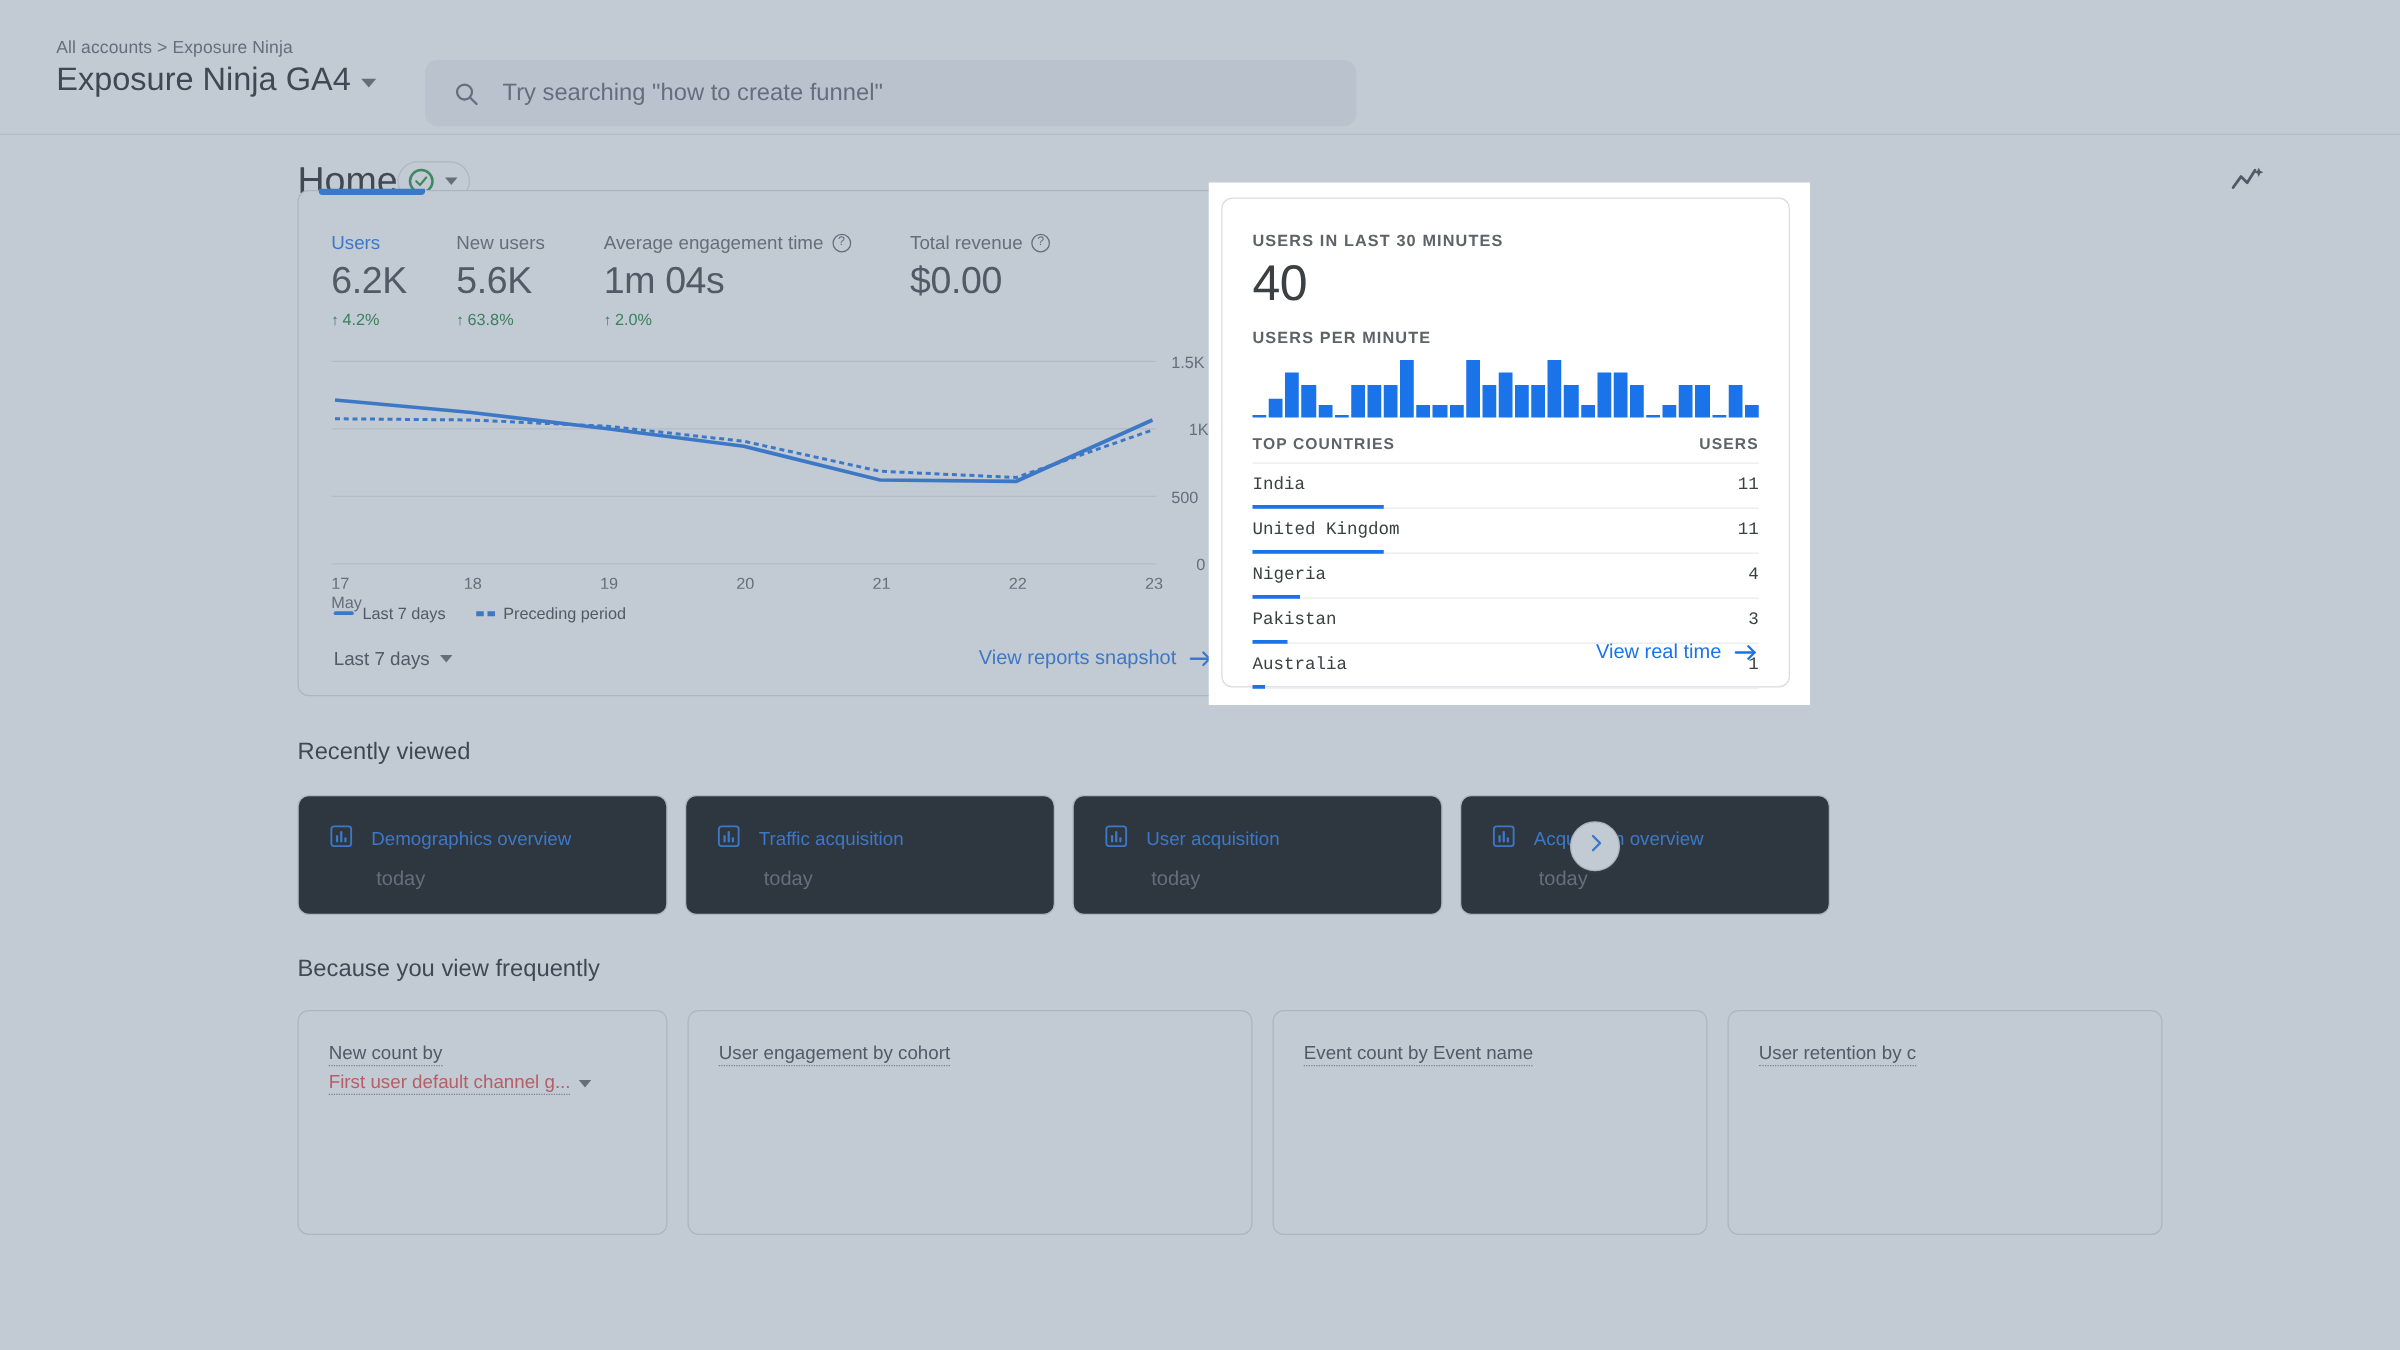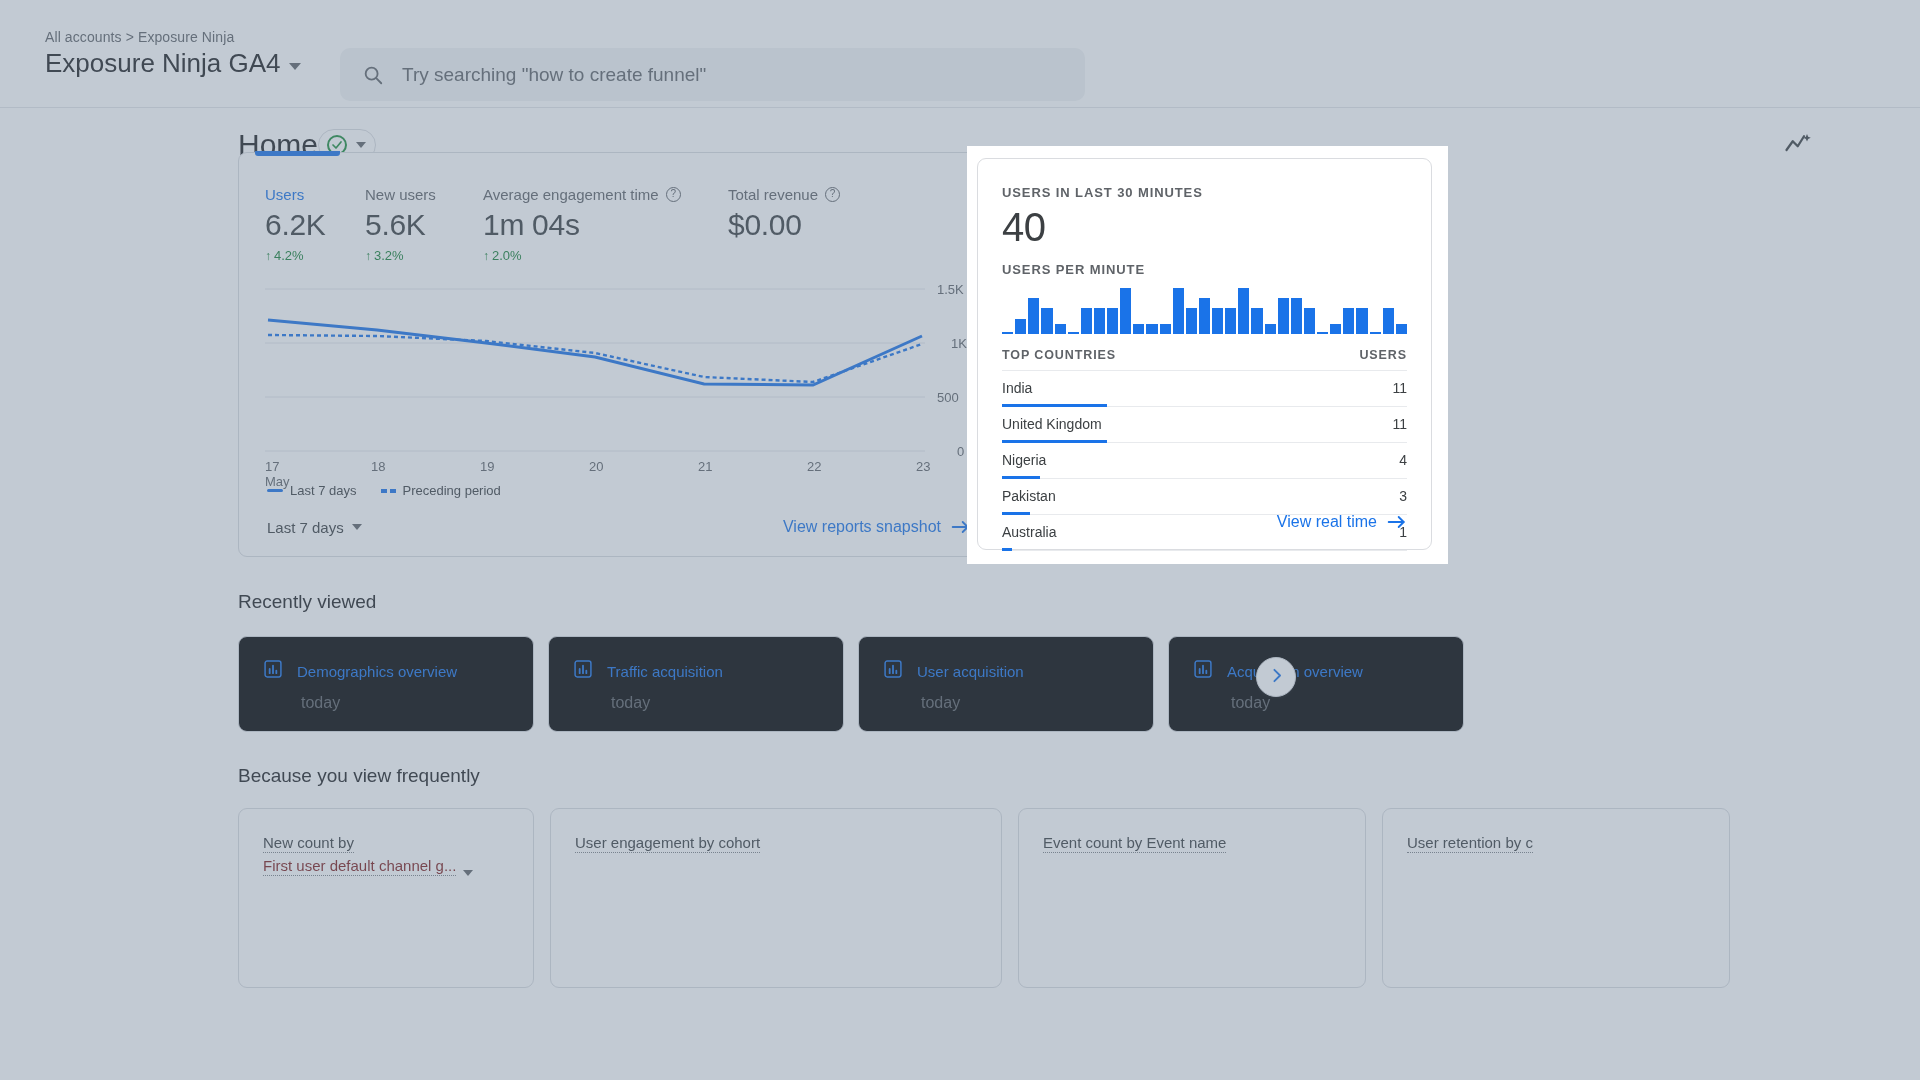--- a/index.html
+++ b/index.html
@@ -141,21 +141,21 @@
   .spark {
     display: flex; align-items: flex-end; gap: 2px;
     height: 48px; margin-top: 9px;
   }
   .spark span { flex: 1 1 0; background: #1a73e8; display: block; min-height: 2px; }
   .tbl-head {
     display: flex; justify-content: space-between; 
     font-size: 12.5px; color: #5f6368; letter-spacing: .9px; font-weight: 700;
     margin-top: 14px; padding-bottom: 8px; border-bottom: 1px solid #e8eaed;
   }
-  .c-row { position: relative; padding: 9px 0 10px 0; border-bottom: 1px solid #e8eaed; }
+  .c-row { position: relative; padding: 9px 0 10px 0; border-bottom: 1px solid #e8eaed; font-family: Liberation Mono, monospace; }
   .c-row:last-child { border-bottom: none; }
   .c-line { display: flex; justify-content: space-between; align-items: baseline; }
   .c-name { font-size: 14px; color: #3c4043; }
   .c-val { font-size: 14px; color: #3c4043; }
   .c-bar { position: absolute; left: 0; bottom: -1px; height: 3px; background: #1a73e8; }
   .rt-foot {
     position: absolute; left: 0; bottom: 0; width: 100%; height: 54px;
     display: flex; align-items: center; justify-content: flex-end; padding-right: 24px;
   }
 
@@ -184,22 +184,22 @@
 
   .by-title { position: absolute; left: 205px; top: 657px; }
   .by-strip { position: absolute; left: 205px; top: 700px; display: flex; gap: 16px; }
   .by-card {
     width: 296px; height: 180px; flex: 0 0 296px;
     border: 1px solid #dadce0; border-radius: 9px; background: #ffffff;
     padding: 25px 24px 0 24px;
   }
   .by-l1 { font-size: 15px; color: #3c4043; border-bottom: 1.5px dotted #80868b; display: inline-block; padding-bottom: 1px;}
   .by-l2 {
-    font-size: 15px; color: #7f1d1d; margin-top: 4px;
-    display: flex; align-items: flex-end; gap: 7px;
+    font-size: 15px; color: #ef4444; margin-top: 4px;
+    display: flex; align-items: center; gap: 7px;
   }
   .by-l2 u { text-decoration: none; border-bottom: 1.5px dotted #80868b; padding-bottom: 1px; }
 
   
   .veil {
     position: absolute; left: 0; top: 0; width: 1920px; height: 1080px;
     background: rgba(109,128,150,.42);
     z-index: 50; pointer-events: none;
   }
 </style>
@@ -265,21 +265,21 @@
           </div>
         </div>
 
         <div class="metric" style="width:118px">
           <div class="m-label">
             <span>New users</span>
           </div>
           <div class="m-value">5.6K</div>
           <div class="m-delta">
             <span class="arw">↑</span>
-            <span>3.2%</span>
+            <span>63.8%</span>
           </div>
         </div>
 
         <div class="metric" style="width:245px">
           <div class="m-label">
             <span>Average engagement time</span>
             <span class="q-mark">?</span>
           </div>
           <div class="m-value">1m 04s</div>
           <div class="m-delta">

